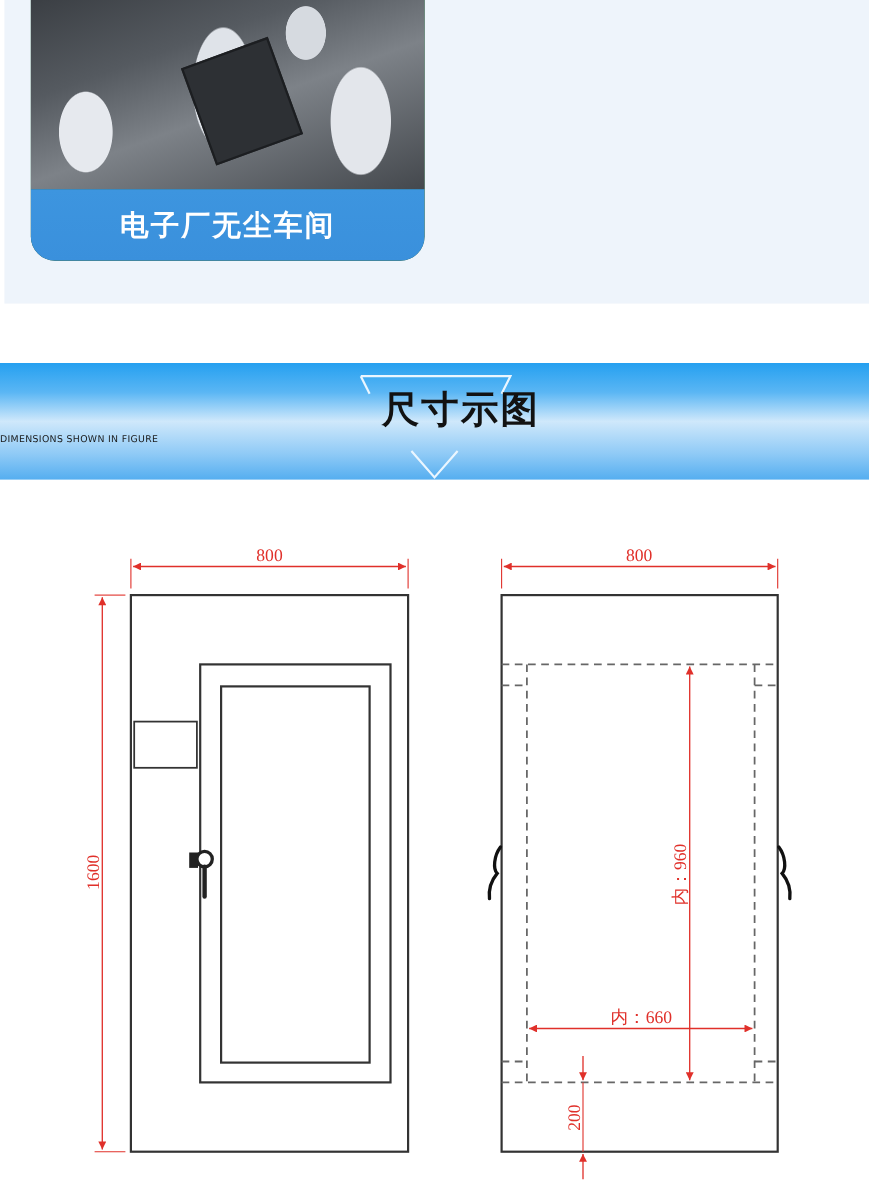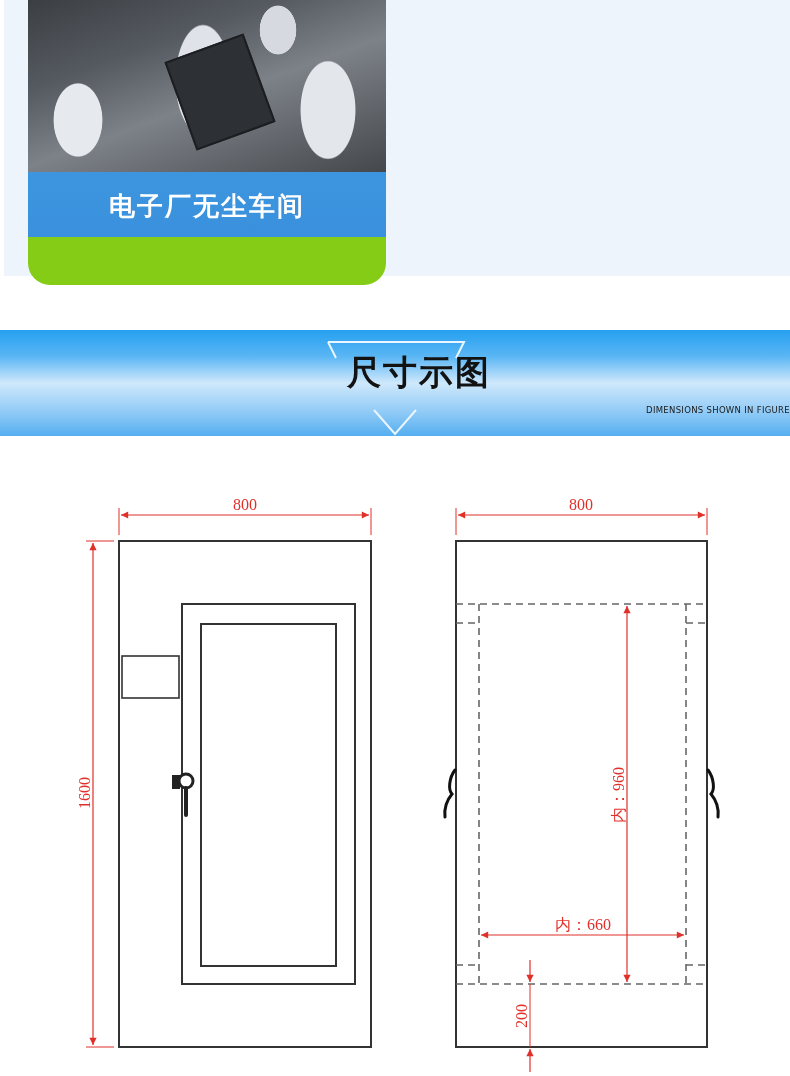--- a/index.html
+++ b/index.html
@@ -1,20 +1,20 @@
 <!DOCTYPE html>
 <html><head>
 <meta charset="utf-8">
 <style>
   html, body { margin:0; padding:0; }
   body { width:790px; height:1076px; background:#ffffff; position:relative; overflow:hidden; font-family:"DejaVu Sans", sans-serif; }
 
   
   .apps { position:absolute; left:4px; top:0; width:786px; height:276px; background:#eef4fb; }
-  .card { position:absolute; top:0; width:358px; height:285px; border-radius:0 0 22px 22px; overflow:hidden; background:#84cc16; }
+  .card { position:absolute; top:0; width:358px; height:237px; border-radius:0 0 22px 22px; overflow:hidden; background:#14532d; }
   .card .photo { position:absolute; left:0; top:0; width:100%; height:172px; }
   .card .cap { position:absolute; left:0; top:172px; width:100%; height:65px; background:linear-gradient(#3d95df,#3a90dc); color:#fff; font-size:26px; font-weight:bold; text-align:center; line-height:68px; letter-spacing:2px; font-family:"DejaVu Serif", serif; }
   .card1 { left:24px; }
   .card2 { left:399px; }
   .photo1 { background:
       radial-gradient(ellipse 40px 60px at 50px 120px,#e6e9ee 60%,transparent 62%),
       radial-gradient(ellipse 45px 90px at 175px 80px,#dfe3e9 60%,transparent 62%),
       radial-gradient(ellipse 45px 80px at 300px 110px,#e3e6eb 60%,transparent 62%),
       radial-gradient(ellipse 30px 40px at 250px 30px,#d6dae0 60%,transparent 62%),
       linear-gradient(160deg,#3b3f44 0%,#555a60 30%,#7d8288 55%,#44484d 100%); }
@@ -23,21 +23,21 @@
       radial-gradient(ellipse 50px 22px at 100px 155px,#a6afb9 60%,transparent 62%),
       radial-gradient(ellipse 30px 70px at 325px 60px,#f3f6f9 60%,transparent 62%),
       linear-gradient(120deg,#e8eef5 0%,#cdd6e0 35%,#b7c2ce 60%,#dde5ee 100%); }
   .tray { position:absolute; left:150px; top:45px; width:80px; height:90px; background:#2d3034; transform:rotate(-20deg); border:2px solid #1c1e21; }
   .pipe { position:absolute; left:140px; top:60px; width:140px; height:14px; border-radius:8px; background:#c9d0d8; transform:rotate(-35deg); }
 
   
   .banner { position:absolute; left:0; top:330px; width:790px; height:106px;
     background:linear-gradient(#25a0f0 0%,#5ab6f4 25%,#cfe8fb 50%,#8fcaf6 78%,#55aef0 100%); }
   .banner-title { position:absolute; left:0; width:100%; top:20px; text-align:center; font-family:"DejaVu Serif", serif; font-size:34px; font-weight:bold; color:#121212; letter-spacing:2px;margin-left:24px; }
-  .banner-sub { position:absolute; left:0; width:100%; top:65px; text-align:right; font-size:8.5px; color:#1a1a1a; letter-spacing:0.3px;margin-top:10px; }
+  .banner-sub { position:absolute; left:0; width:100%; top:65px; text-align:left; font-size:8.5px; color:#1a1a1a; letter-spacing:0.3px; }
   .tri-bot { position:absolute; left:372px; top:78px; }
 
   
   .drawing { position:absolute; left:0; top:440px; }
   .dim-text { fill:#e0302a; font-family:"Liberation Serif", serif; font-size:16px; }
 </style>
 </head>
 <body>
 
 <div class="apps">

